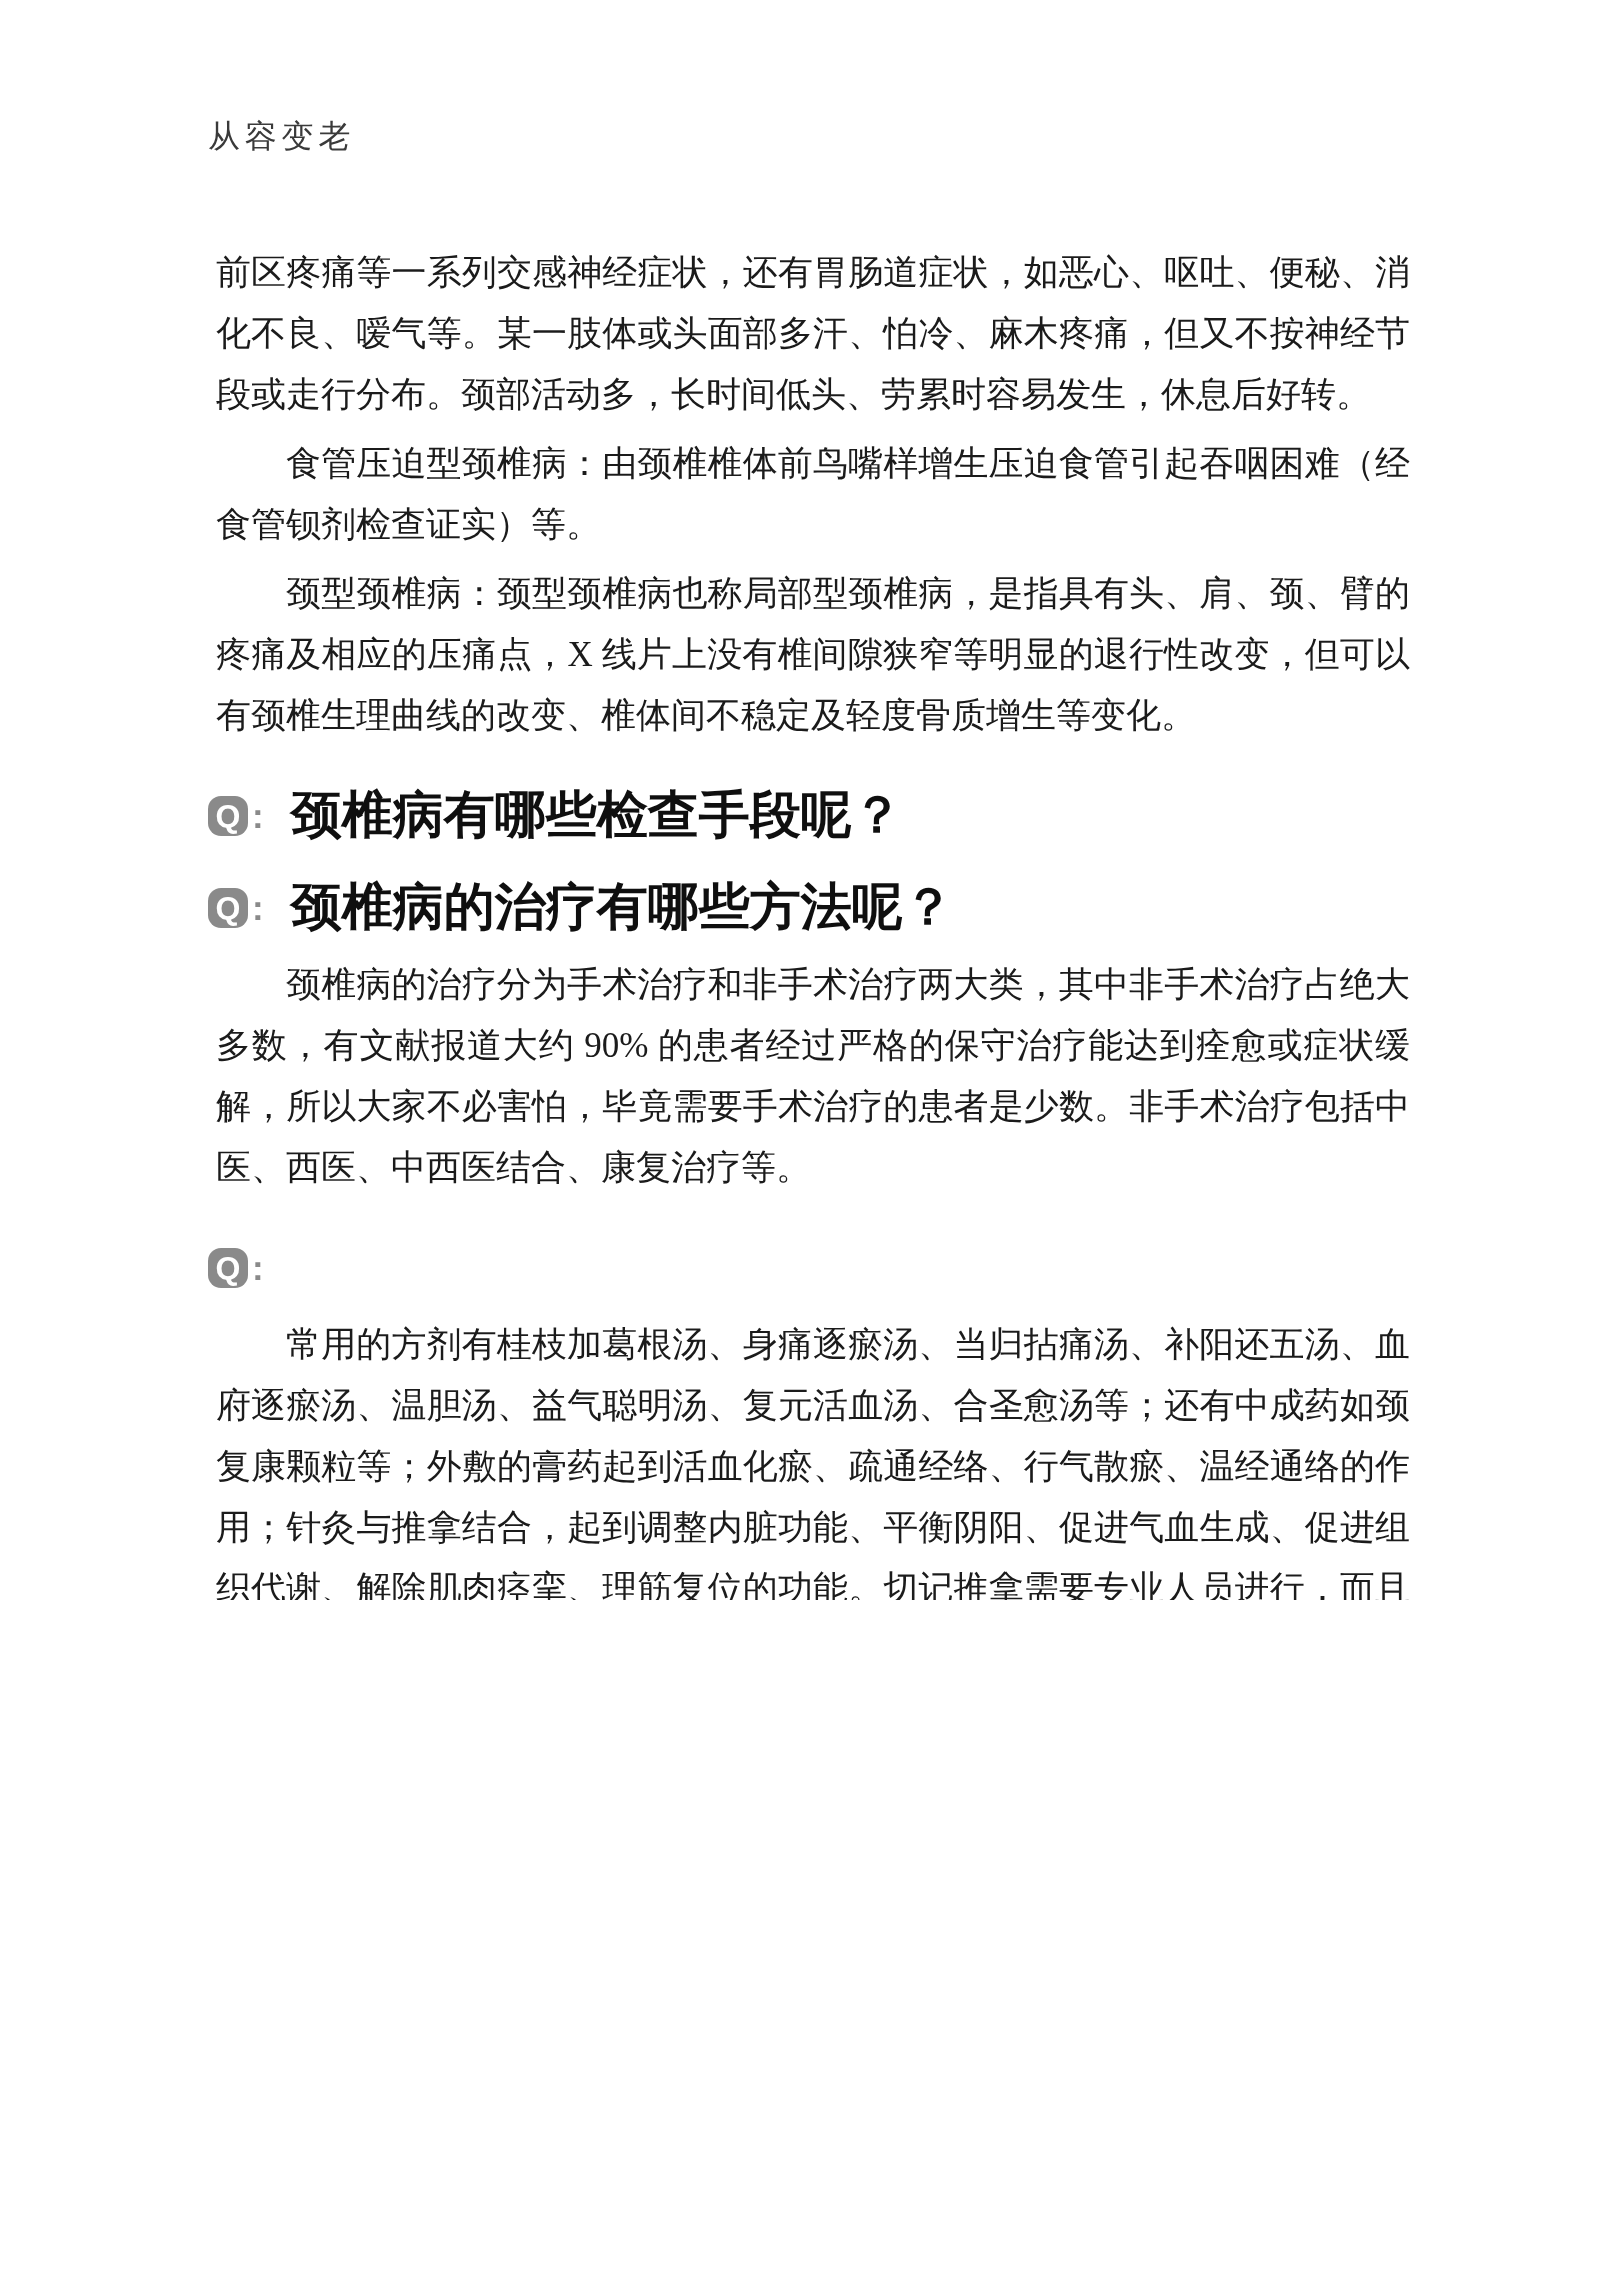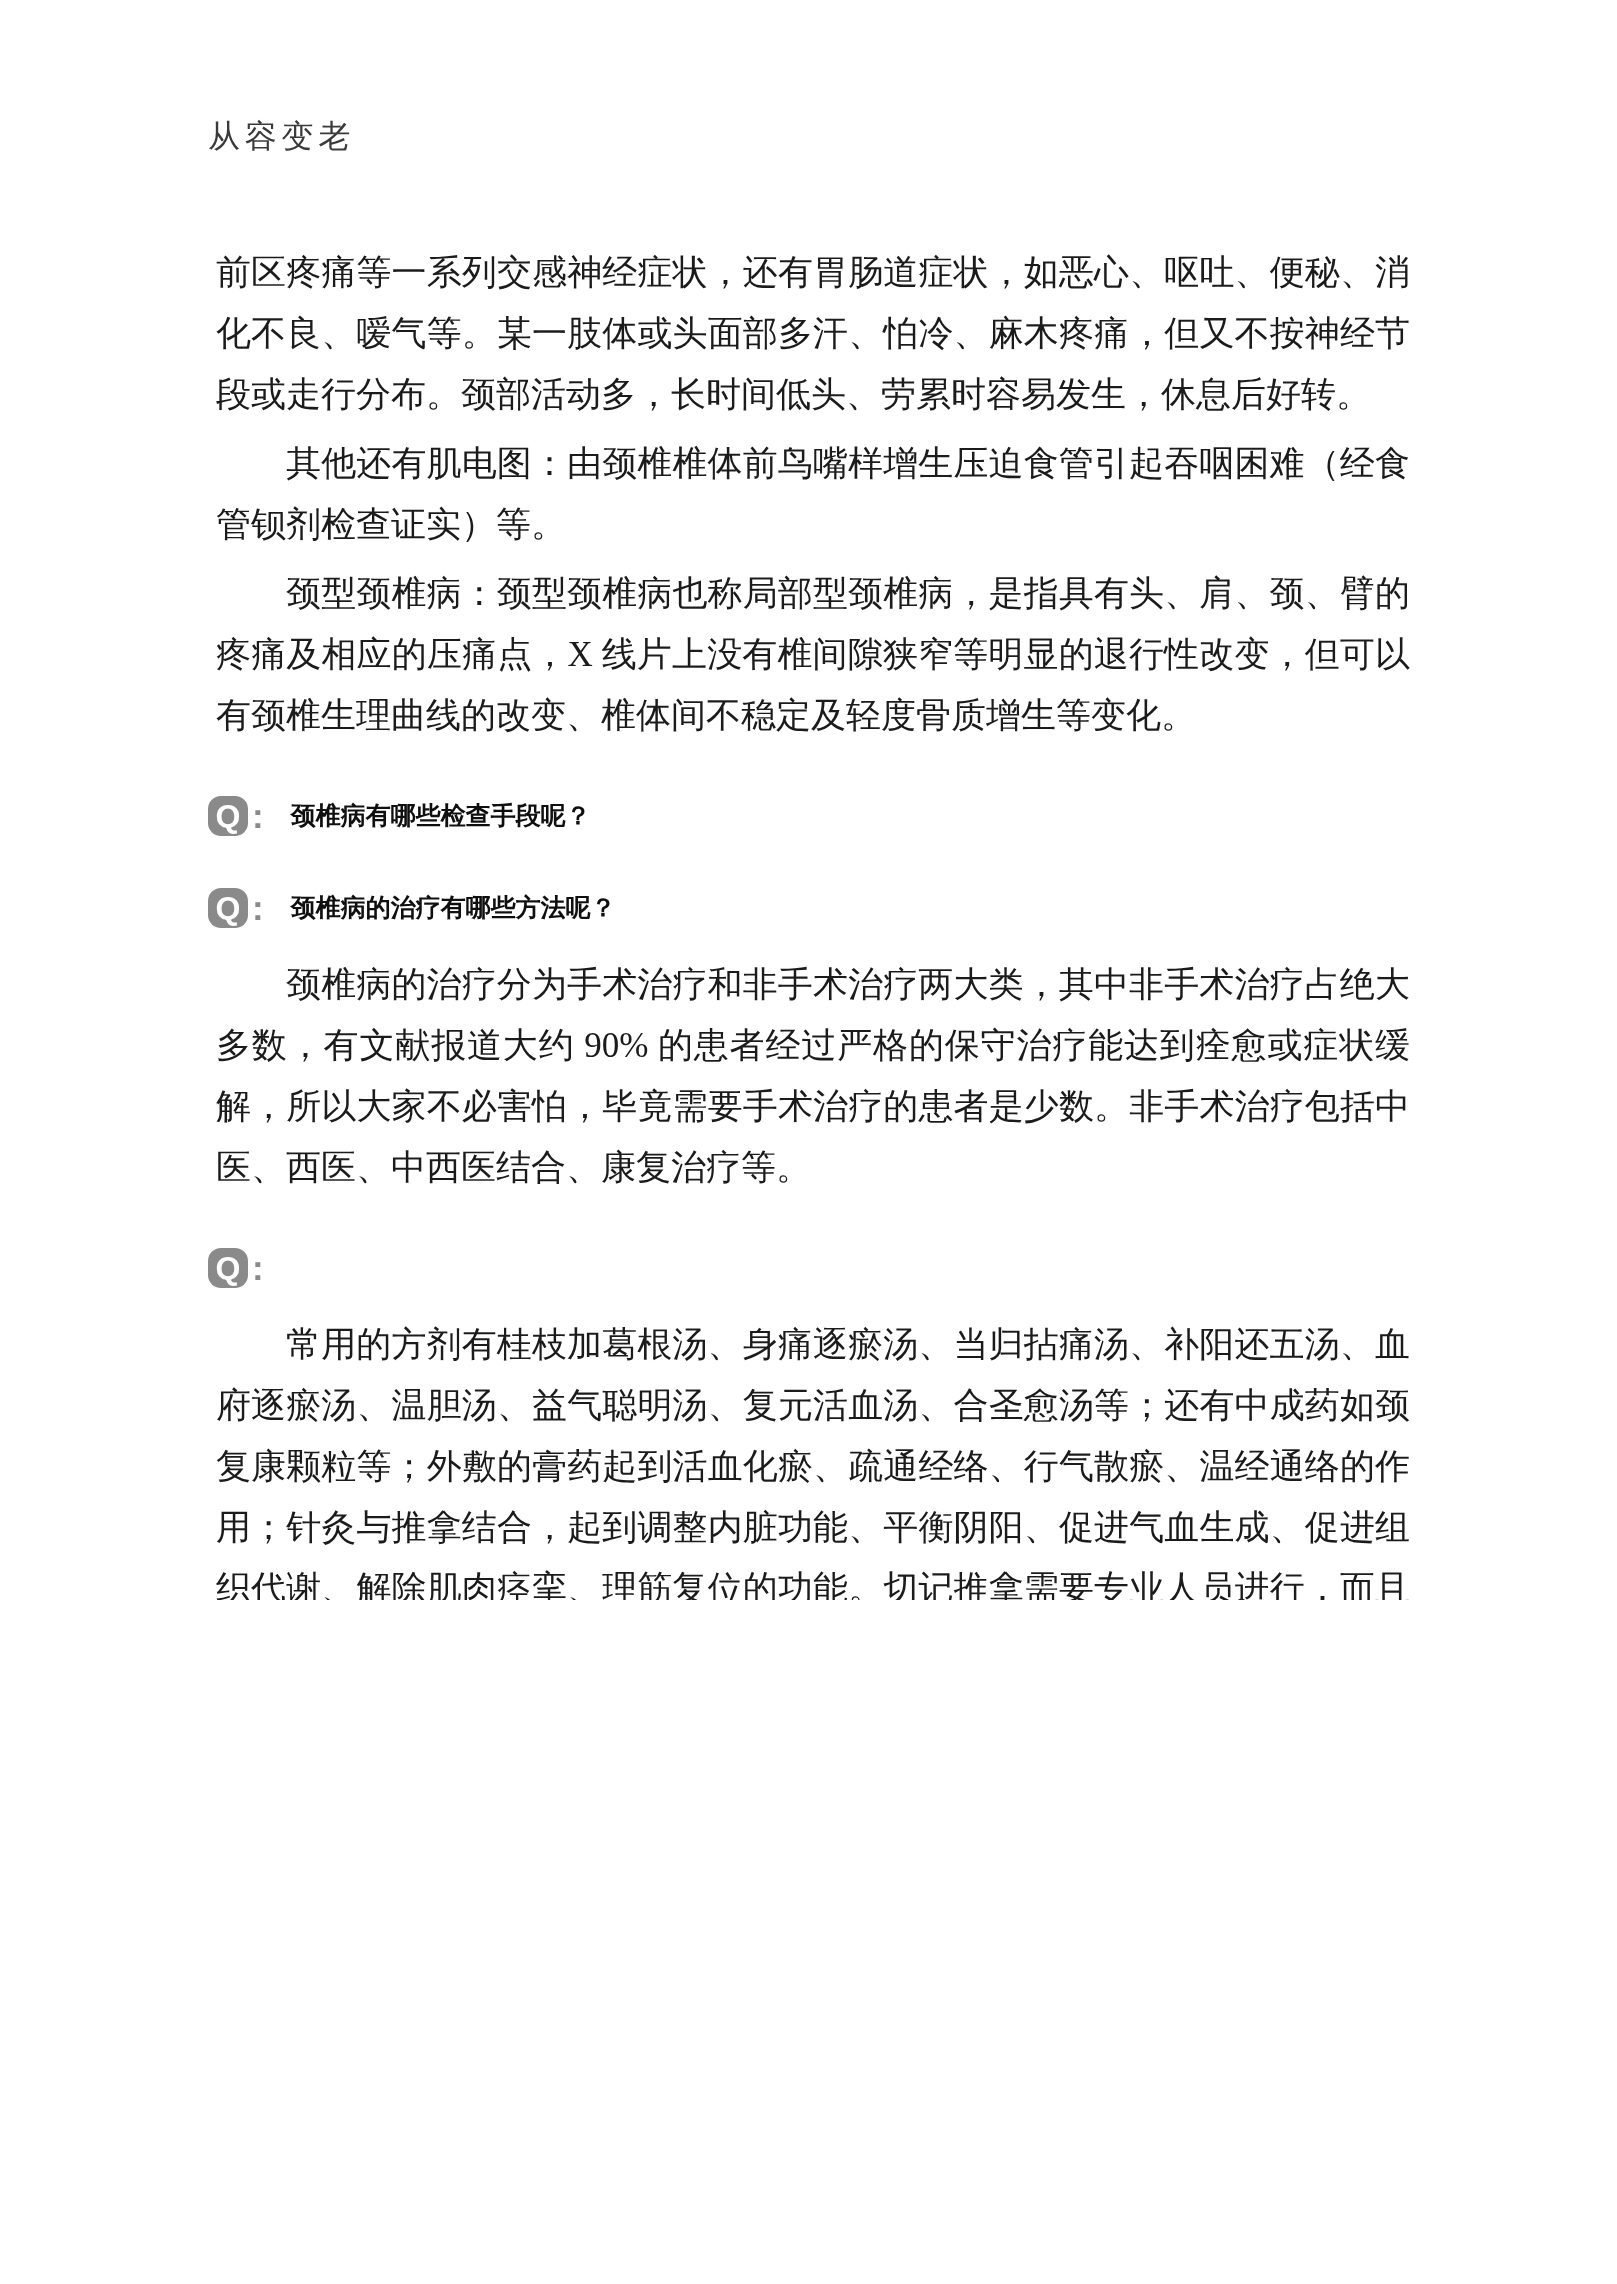--- a/index.html
+++ b/index.html
@@ -75,21 +75,21 @@
   }
   .q-badge .q-colon {
     color: #8a8a8a;
     font-size: 35px;
     margin-left: 4px;
     line-height: 40px;
   }
   .question-text {
     font-family: "Liberation Sans", "DejaVu Sans", sans-serif;
     font-weight: 700;
-    font-size: 25px;
+    font-size: 51px;
     color: #0f0f0f;
     margin-left: 27px;
     white-space: nowrap;
   }
   .page-number {
     position: absolute;
     left: 200px;
     top: 2125px;
     font-family: Liberation Serif, serif;
     font-size: 20px;
@@ -101,21 +101,21 @@
 <body>
 
 <div class="page">
 
   <div class="running-head">从容变老</div>
 
   <div class="content">
 
     <p class="body-para">前区疼痛等一系列交感神经症状，还有胃肠道症状，如恶心、呕吐、便秘、消化不良、嗳气等。某一肢体或头面部多汗、怕冷、麻木疼痛，但又不按神经节段或走行分布。颈部活动多，长时间低头、劳累时容易发生，休息后好转。</p>
 
-    <p class="body-para indent">其他还有肌电图：由颈椎椎体前鸟嘴样增生压迫食管引起吞咽困难（经食管钡剂检查证实）等。</p>
+    <p class="body-para indent">食管压迫型颈椎病：由颈椎椎体前鸟嘴样增生压迫食管引起吞咽困难（经食管钡剂检查证实）等。</p>
 
     <p class="body-para indent">颈型颈椎病：颈型颈椎病也称局部型颈椎病，是指具有头、肩、颈、臂的疼痛及相应的压痛点，X 线片上没有椎间隙狭窄等明显的退行性改变，但可以有颈椎生理曲线的改变、椎体间不稳定及轻度骨质增生等变化。</p>
 
     <div class="qa-heading">
       <span class="q-badge">
         <span class="q-box">Q</span>
         <span class="q-colon">:</span>
       </span>
       <span class="question-text">颈椎病有哪些检查手段呢？</span>
     </div>

